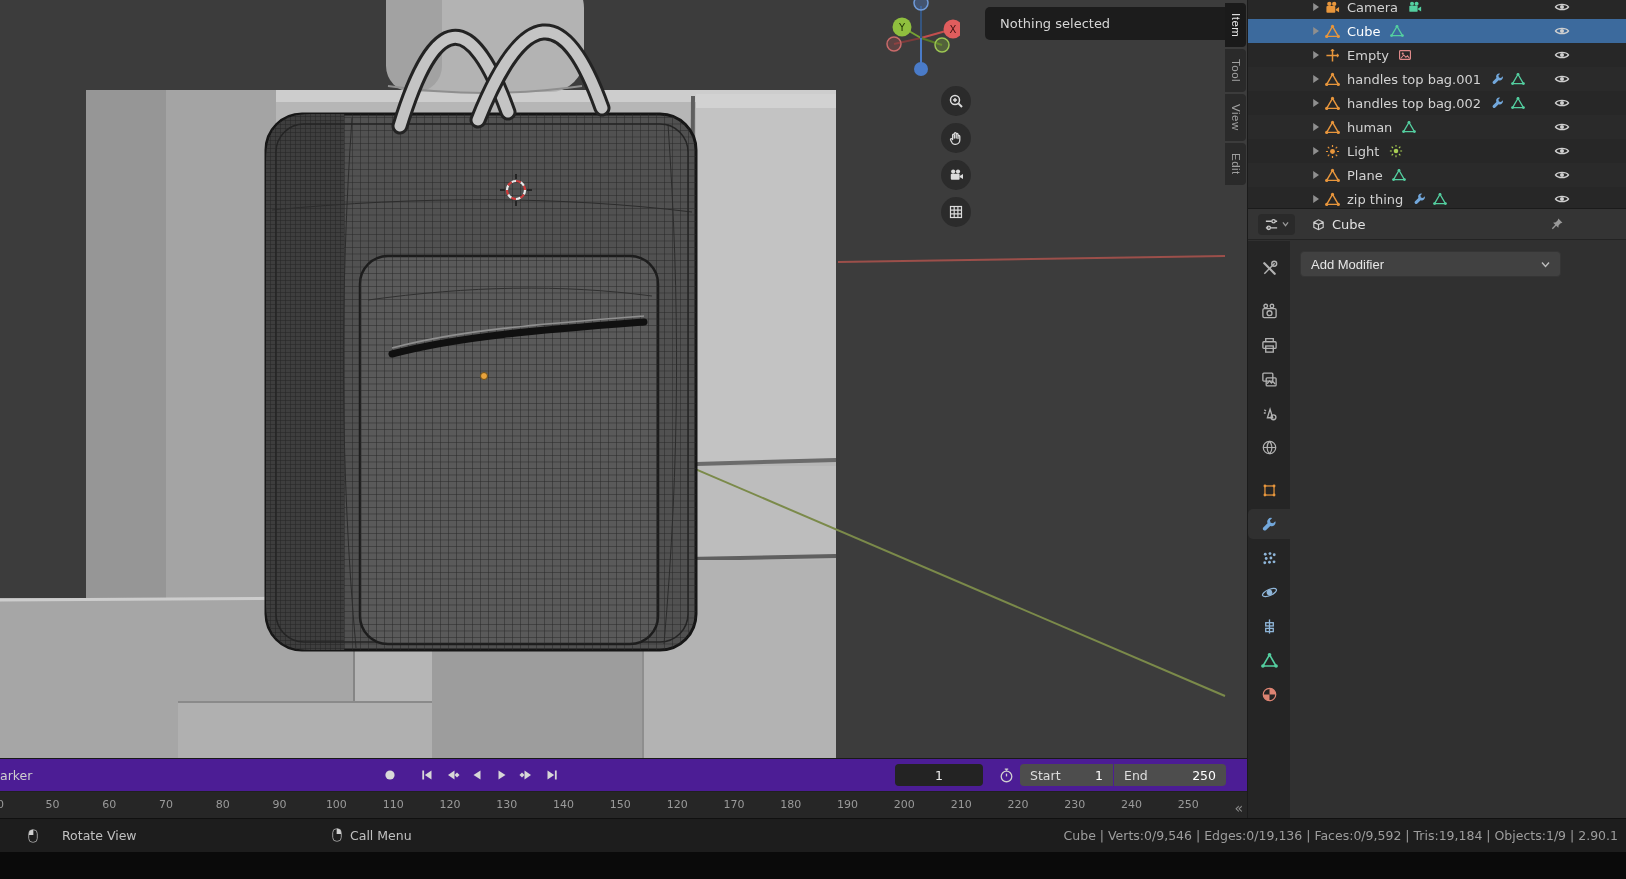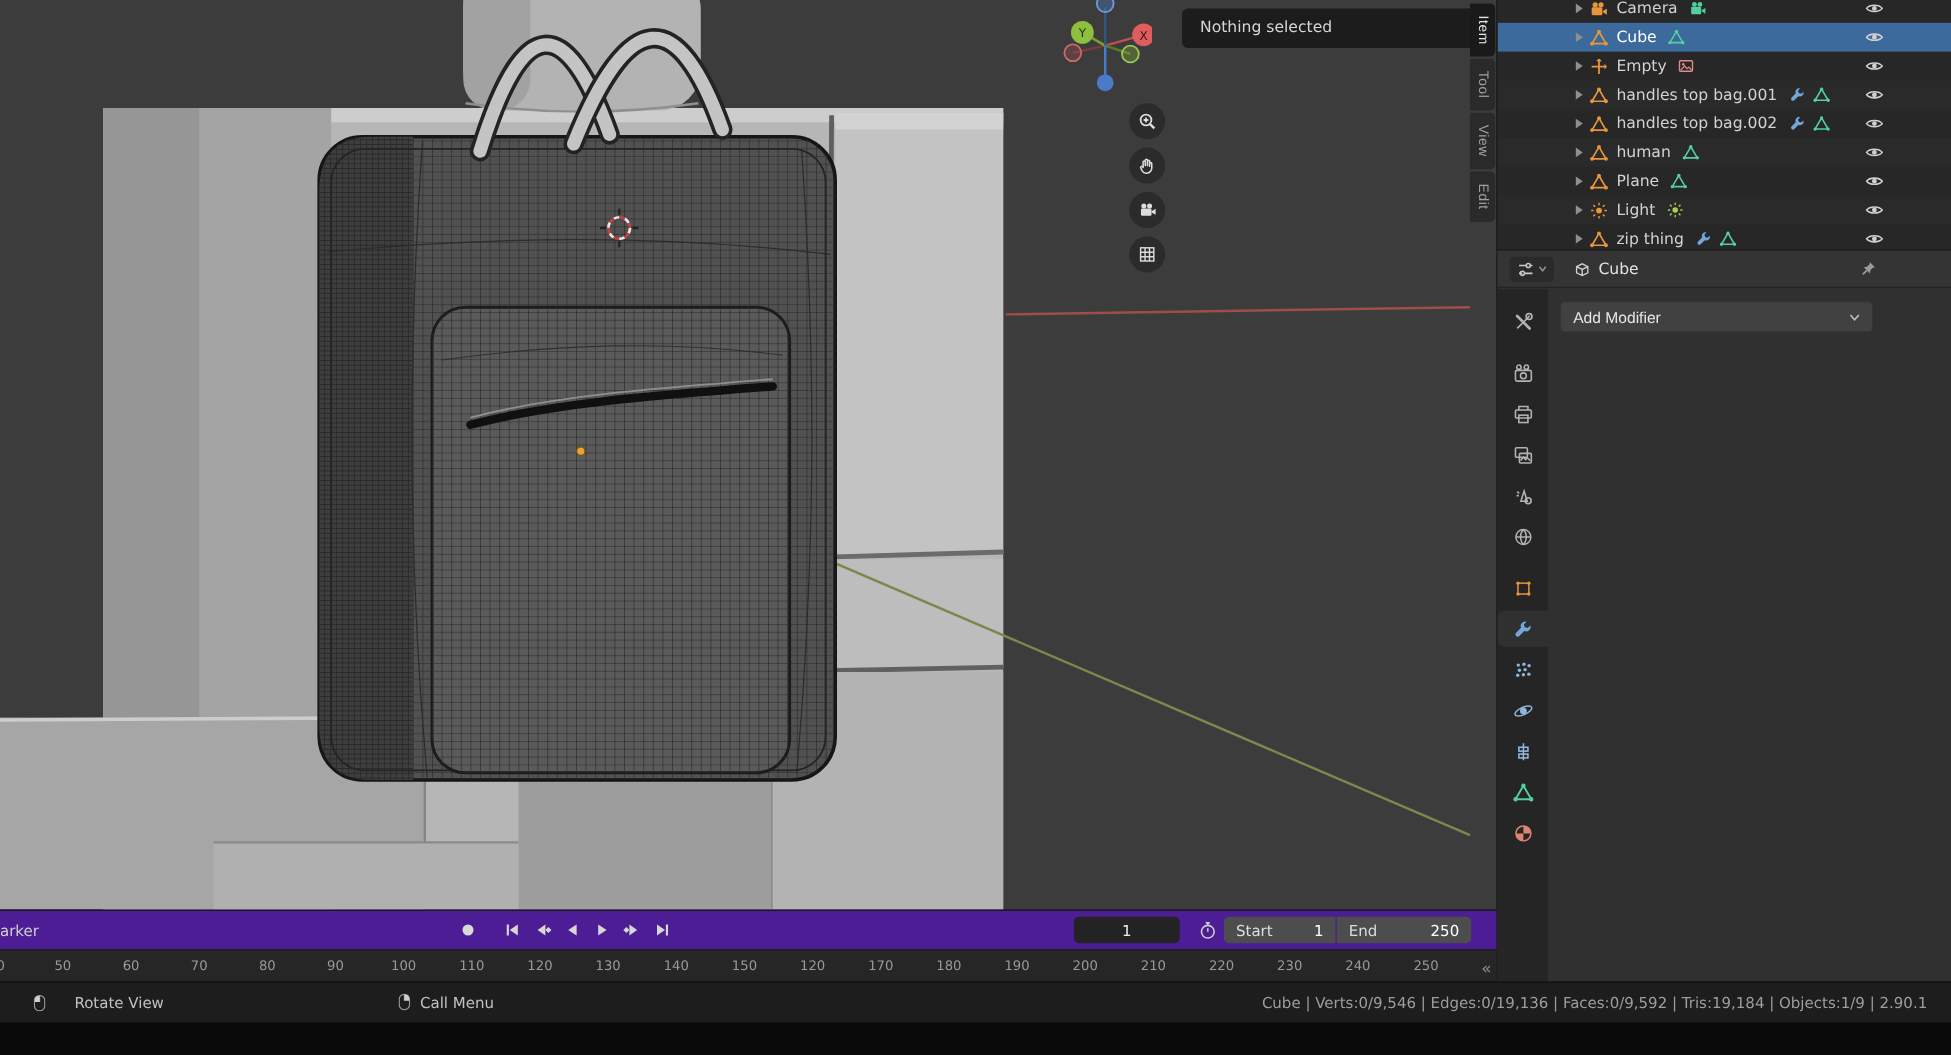--- a/index.html
+++ b/index.html
@@ -75,21 +75,21 @@
   .ticks{display:flex;padding-left:24px}
   .tick{width:56.8px;text-align:center;font-size:11px;color:#9a9a9a;line-height:26px}
   .tick.clipped{position:absolute;left:-3px;width:auto}
   .corner-arrows{position:absolute;right:4px;bottom:2px;color:#8d8d8d;font-size:14px;cursor:pointer}
 
   
   .statusbar{position:absolute;left:0;top:818px;width:1626px;height:34px;background:#1d1d1d;
              display:flex;align-items:center;font-size:12.5px;color:#c0c0c0;border-top:1px solid #101010}
   .sb-left{display:flex;align-items:center;gap:24px;margin-left:28px}
   .sb-mid{position:absolute;left:332px;display:flex;align-items:flex-start;gap:8px}
-  .stats{margin-left:auto;margin-right:20px;color:#9d9d9d}
+  .stats{margin-left:auto;margin-right:8px;color:#9d9d9d}
   svg{display:block}
 </style>
 </head>
 <body>
 
 <div class="app">
 
   <div class="viewport">
     <svg class="scene" width="1247" height="758" viewBox="0 0 1247 758">
       <defs>
@@ -457,73 +457,73 @@
           </span>
         </div>
 
         <div class="orow">
           <button class="oexp">
             <svg width="8" height="10" viewBox="0 0 8 10">
               <path d="M1.2 1 L7 5 L1.2 9 Z" fill="#8f8f8f"></path>
             </svg>
           </button>
           <span class="oicon orange">
+
             <svg width="15" height="15" viewBox="0 0 16 16">
-              <path d="M8 2.6 L14.2 13.2 H1.8 Z" fill="none" stroke="currentColor" stroke-width="1.5"></path>
-              <circle cx="8" cy="2.6" r="1.7" fill="currentColor"></circle>
-              <circle cx="14.2" cy="13.2" r="1.7" fill="currentColor"></circle>
-              <circle cx="1.8" cy="13.2" r="1.7" fill="currentColor"></circle>
-            </svg>
-
-          </span>
-          <span class="olabel">Plane</span>
+              <circle cx="8" cy="8" r="2.6" fill="currentColor"></circle>
+              <g stroke="currentColor" stroke-width="1.3" fill="none">
+                <path d="M8 1 v2.2 M8 12.8 V15 M1 8 h2.2 M12.8 8 H15 M3 3 l1.6 1.6 M11.4 11.4 L13 13 M13 3 l-1.6 1.6 M4.6 11.4 L3 13"></path>
+              </g>
+            </svg>
+          </span>
+          <span class="olabel">Light</span>
 
           <span class="oicon">
-            <svg class="teal" width="14" height="14" viewBox="0 0 16 16">
-              <path d="M8 2.6 L14.2 13.2 H1.8 Z" fill="none" stroke="currentColor" stroke-width="1.5"></path>
-              <circle cx="8" cy="2.6" r="1.6" fill="currentColor"></circle>
-              <circle cx="14.2" cy="13.2" r="1.6" fill="currentColor"></circle>
-              <circle cx="1.8" cy="13.2" r="1.6" fill="currentColor"></circle>
-            </svg>
-
+
+            <svg class="lime" width="14" height="14" viewBox="0 0 16 16">
+              <circle cx="8" cy="8" r="2.6" fill="currentColor"></circle>
+              <g stroke="currentColor" stroke-width="1.3" fill="none">
+                <path d="M8 1 v2.2 M8 12.8 V15 M1 8 h2.2 M12.8 8 H15 M3 3 l1.6 1.6 M11.4 11.4 L13 13 M13 3 l-1.6 1.6 M4.6 11.4 L3 13"></path>
+              </g>
+            </svg>
           </span>
           <span class="oflex"></span>
           <span class="oicon white oeye">
             <svg width="16" height="16" viewBox="0 0 16 16">
               <path d="M1.5 8 C4 4.6 12 4.6 14.5 8 C12 11.4 4 11.4 1.5 8 Z" fill="none" stroke="currentColor" stroke-width="1.3"></path>
               <circle cx="8" cy="8" r="2" fill="currentColor"></circle>
             </svg>
           </span>
         </div>
 
         <div class="orow">
           <button class="oexp">
             <svg width="8" height="10" viewBox="0 0 8 10">
               <path d="M1.2 1 L7 5 L1.2 9 Z" fill="#8f8f8f"></path>
             </svg>
           </button>
           <span class="oicon orange">
-
             <svg width="15" height="15" viewBox="0 0 16 16">
-              <circle cx="8" cy="8" r="2.6" fill="currentColor"></circle>
-              <g stroke="currentColor" stroke-width="1.3" fill="none">
-                <path d="M8 1 v2.2 M8 12.8 V15 M1 8 h2.2 M12.8 8 H15 M3 3 l1.6 1.6 M11.4 11.4 L13 13 M13 3 l-1.6 1.6 M4.6 11.4 L3 13"></path>
-              </g>
-            </svg>
-          </span>
-          <span class="olabel">Light</span>
+              <path d="M8 2.6 L14.2 13.2 H1.8 Z" fill="none" stroke="currentColor" stroke-width="1.5"></path>
+              <circle cx="8" cy="2.6" r="1.7" fill="currentColor"></circle>
+              <circle cx="14.2" cy="13.2" r="1.7" fill="currentColor"></circle>
+              <circle cx="1.8" cy="13.2" r="1.7" fill="currentColor"></circle>
+            </svg>
+
+          </span>
+          <span class="olabel">Plane</span>
 
           <span class="oicon">
-
-            <svg class="lime" width="14" height="14" viewBox="0 0 16 16">
-              <circle cx="8" cy="8" r="2.6" fill="currentColor"></circle>
-              <g stroke="currentColor" stroke-width="1.3" fill="none">
-                <path d="M8 1 v2.2 M8 12.8 V15 M1 8 h2.2 M12.8 8 H15 M3 3 l1.6 1.6 M11.4 11.4 L13 13 M13 3 l-1.6 1.6 M4.6 11.4 L3 13"></path>
-              </g>
-            </svg>
+            <svg class="teal" width="14" height="14" viewBox="0 0 16 16">
+              <path d="M8 2.6 L14.2 13.2 H1.8 Z" fill="none" stroke="currentColor" stroke-width="1.5"></path>
+              <circle cx="8" cy="2.6" r="1.6" fill="currentColor"></circle>
+              <circle cx="14.2" cy="13.2" r="1.6" fill="currentColor"></circle>
+              <circle cx="1.8" cy="13.2" r="1.6" fill="currentColor"></circle>
+            </svg>
+
           </span>
           <span class="oflex"></span>
           <span class="oicon white oeye">
             <svg width="16" height="16" viewBox="0 0 16 16">
               <path d="M1.5 8 C4 4.6 12 4.6 14.5 8 C12 11.4 4 11.4 1.5 8 Z" fill="none" stroke="currentColor" stroke-width="1.3"></path>
               <circle cx="8" cy="8" r="2" fill="currentColor"></circle>
             </svg>
           </span>
         </div>
 

